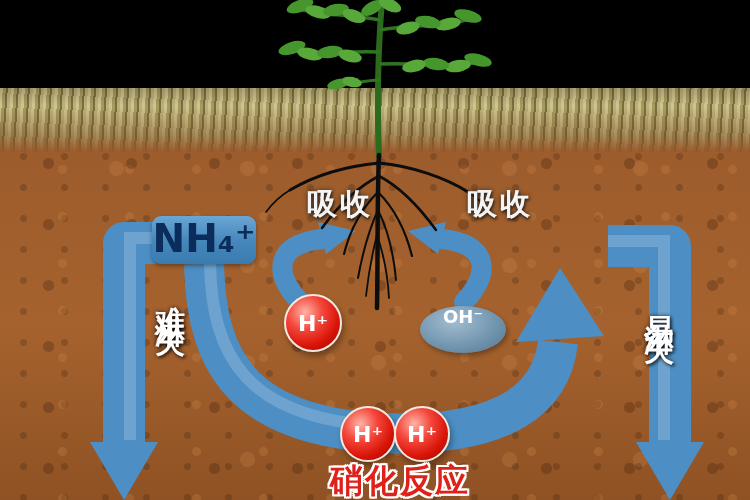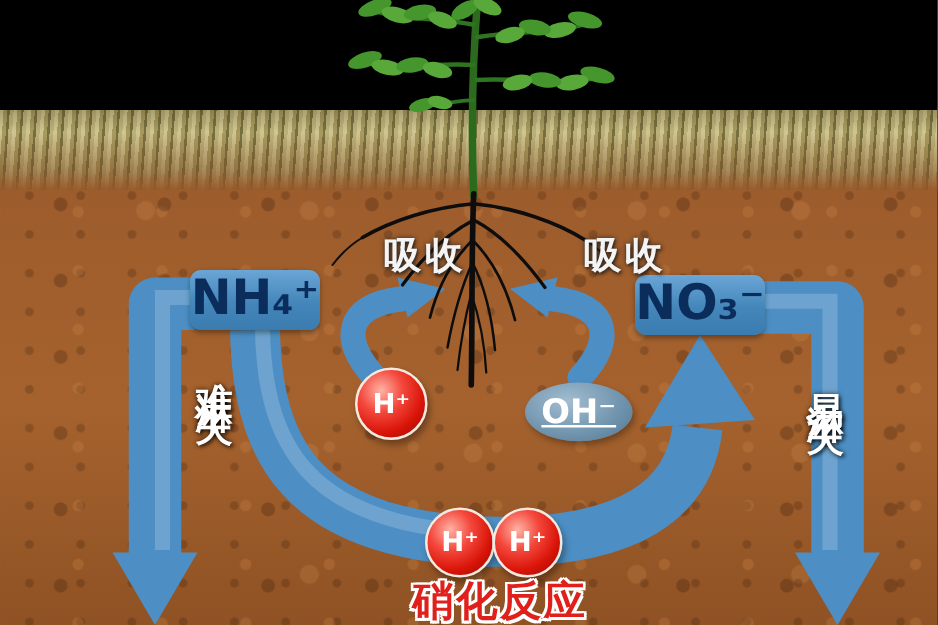--- a/index.html
+++ b/index.html
@@ -53,25 +53,24 @@
     display:flex; align-items:center; justify-content:center;
     background:radial-gradient(circle at 35% 30%, #ffb3a6 0%, #f4473c 34%, #d91408 66%, #8e0a04 100%);
     border:2px solid #f3e9df; color:#fff; font-weight:bold;
     box-shadow:2px 4px 6px rgba(0,0,0,.35);
   }
   .ion-h-top { left:284px; top:294px; width:54px; height:54px; font-size:22px; }
   .ion-h-b1  { left:340px; top:406px; width:52px; height:52px; font-size:22px; }
   .ion-h-b2  { left:394px; top:406px; width:52px; height:52px; font-size:22px; }
   .ion-oh {
     position:absolute; z-index:8; left:420px; top:306px; width:86px; height:47px;
-    border-radius:50%; display:flex; align-items:center; justify-content:center;
+    border-radius:50%; display:flex; align-items:flex-start; justify-content:center;
     background:radial-gradient(ellipse at 40% 32%, #a2bdd0 0%, #6f93ad 60%, #53768f 100%);
-    color:#fff; font-weight:bold; font-size:27px;
+    color:#fff; font-weight:bold; font-size:18px;
     box-shadow:2px 3px 5px rgba(0,0,0,.3);
-    text-decoration:underline;
   }
 
   
   .absorb {
     position:absolute; z-index:9; color:#f4f4f4; font-weight:bold; font-size:30px;
     letter-spacing:3px; text-shadow:0 0 4px rgba(40,40,40,.9), 1px 2px 3px rgba(0,0,0,.6);padding-left:24px;
   }
   .absorb-left  { left:283px; top:184px; }
   .absorb-right { left:443px; top:184px; }
   .vtext {
@@ -119,23 +118,20 @@
       <polygon points="90,442 158,442 124,500"></polygon>
       <polygon points="636,442 704,442 670,500"></polygon>
       <polygon points="516,342 604,336 560,268"></polygon>
       <polygon points="318,222 326,254 356,231"></polygon>
       <polygon points="446,222 438,254 408,231"></polygon>
     </g>
   </svg>
 
   <div class="chem-box box-nh4">
     <span>NH₄⁺</span>
-  </div>
-  <div class="chem-box box-no3">
-    <span>NO₃⁻</span>
   </div>
 
   <svg class="layer plant-layer" width="750" height="500" viewBox="0 0 750 500">
 
     <g>
       <path d="M 382,0 C 378,50 377,110 379,158" stroke="#2c6b1d" stroke-width="6" fill="none"></path>
       <path d="M 380,20 C 350,14 322,16 296,8" stroke="#2f7420" stroke-width="3.5" fill="none"></path>
       <path d="M 380,30 C 412,24 444,28 472,18" stroke="#2f7420" stroke-width="3.5" fill="none"></path>
       <path d="M 380,52 C 348,50 318,56 290,50" stroke="#2f7420" stroke-width="3.5" fill="none"></path>
       <path d="M 380,64 C 414,62 448,68 480,62" stroke="#2f7420" stroke-width="3.5" fill="none"></path>

